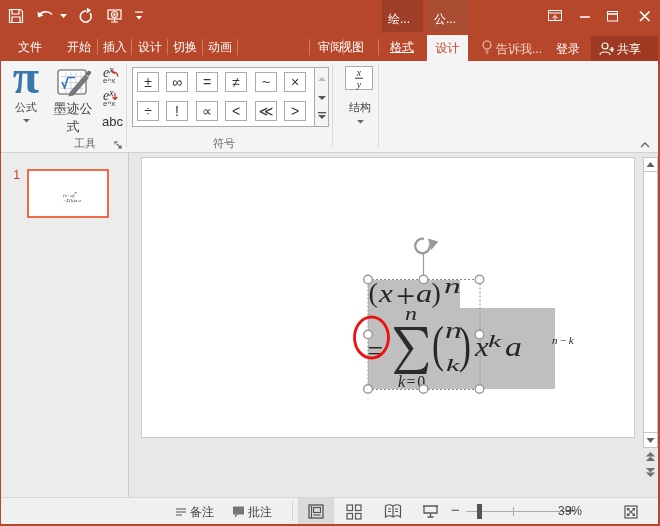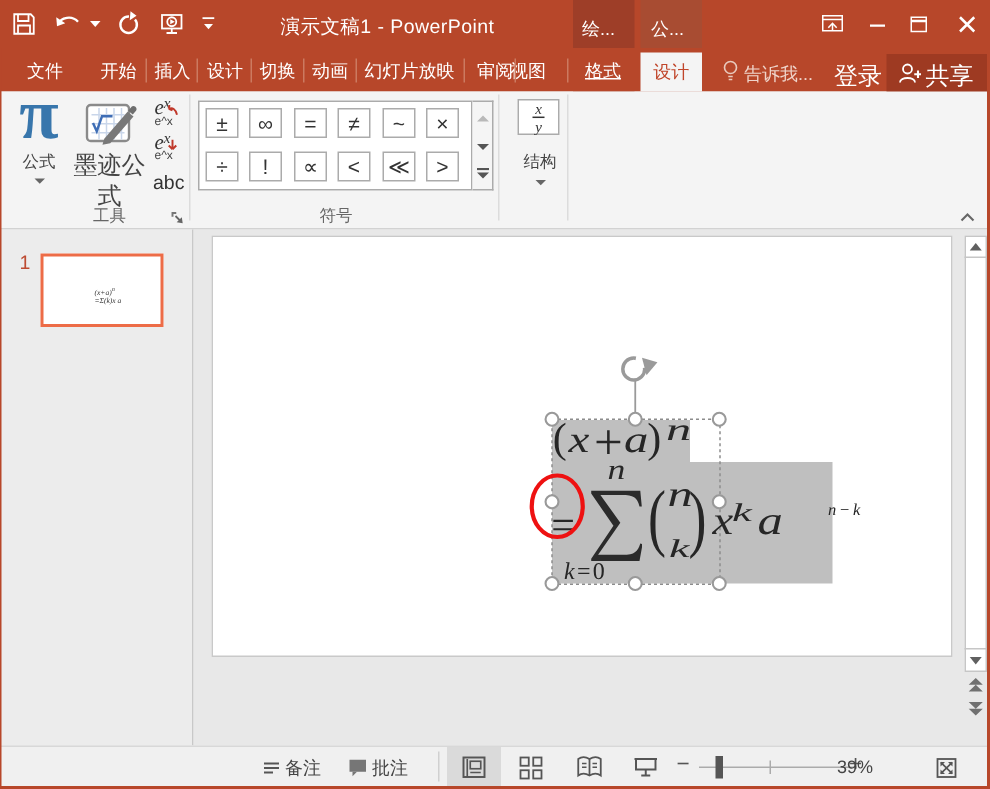--- a/index.html
+++ b/index.html
@@ -4,21 +4,21 @@
 <style>
 * { margin:0; padding:0; box-sizing:border-box; }
 html,body { width:660px; height:526px; overflow:hidden; }
 body { font-family:"Liberation Sans", sans-serif; }
 #win { position:relative; width:660px; height:526px; background:#E8E8E8; }
 .abs { position:absolute; }
 
 
 #titlebar { position:absolute; left:0; top:0; width:660px; height:32px; background:#B7472A; }
 #tabrow { position:absolute; left:0; top:32px; width:660px; height:29px; background:#B7472A; }
-.ttxt { color:#FFFFFF; font-size:16px; }
+.ttxt { color:#FFFFFF; font-size:12px; }
 .tab { position:absolute; top:32px; height:30px; line-height:31px; color:#fff; font-size:12px; white-space:nowrap; }
 .tsep { position:absolute; top:7px; width:1px; height:16px; background:#CC7A60; }
 
 
 #ctx1 { position:absolute; left:382px; top:0; width:41px; height:61px; background:#9E3E28; }
 #ctx2 { position:absolute; left:427px; top:0; width:41px; height:35px; background:#A84C32; }
 #seltab { position:absolute; left:427px; top:35px; width:41px; height:26px; background:#F4F4F4; color:#C0452A;
   font-size:12px; text-align:center; line-height:27px; }
 
 
@@ -65,21 +65,20 @@
       <rect x="100" y="3" width="13" height="9"></rect>
       <path d="M103 15 h7 M106.5 12 v3"></path>
       <circle cx="106.5" cy="7.5" r="3"></circle>
       <path d="M105.5 5.8 l3 1.7 -3 1.7 z" fill="#fff" stroke="none"></path>
     </g>
     <path d="M52 7 l3.5 4 3.5 -4 z" fill="#fff"></path>
     <path d="M128 9 l3 3.5 3 -3.5 z" fill="#fff"></path>
     <rect x="127" y="4.5" width="8" height="1.2" fill="#fff"></rect>
   </svg>
 
-  <div class="abs ttxt" style="left:187px;top:9px;font-size:13px;letter-spacing:0.3px;">演示文稿1 - PowerPoint</div>
 
   <div class="abs ttxt" style="left:388px;top:11px;font-size:12px;">绘...</div>
   <div class="abs ttxt" style="left:434px;top:11px;font-size:12px;">公...</div>
 
   <svg class="abs" style="left:545px;top:8px;" width="110" height="16" viewBox="0 0 110 16">
     <g stroke="#fff" fill="none" stroke-width="1">
       <rect x="3.5" y="2.5" width="13" height="10"></rect>
       <path d="M3.5 5 h13"></path>
       <path d="M7.2 10.5 l2.8-3 2.8 3 M10 7.5 v5"></path>
       <path d="M35 9 h10" stroke-width="1.5"></path>
@@ -88,21 +87,20 @@
       <path d="M95 3.5 l9.5 9.5 M104.5 3.5 l-9.5 9.5" stroke-width="1.7"></path>
     </g>
   </svg>
 
   <div class="tab" style="left:18px;">文件</div>
   <div class="tab" style="left:67px;">开始</div>
   <div class="tab" style="left:103px;">插入</div>
   <div class="tab" style="left:138px;">设计</div>
   <div class="tab" style="left:173px;">切换</div>
   <div class="tab" style="left:208px;">动画</div>
-  <div class="tab" style="left:243px;">幻灯片放映</div>
   <div class="tab" style="left:318px;">审阅</div>
   <div class="tab" style="left:340px;">视图</div>
   <div class="tab" style="left:390px;text-decoration:underline;">格式</div>
   <div class="tsep" style="left:97px;top:39px;"></div>
   <div class="tsep" style="left:131px;top:39px;"></div>
   <div class="tsep" style="left:167px;top:39px;"></div>
   <div class="tsep" style="left:202px;top:39px;"></div>
   <div class="tsep" style="left:237px;top:39px;"></div>
   <div class="tsep" style="left:309px;top:39px;"></div>
   <div class="tsep" style="left:343px;top:39px;"></div>
@@ -136,35 +134,35 @@
 
     <svg class="abs" style="left:56px;top:6px;" width="36" height="30" viewBox="0 0 36 30">
       <rect x="2" y="3" width="28" height="24" rx="2.5" fill="#fff" stroke="#8A8A8A" stroke-width="1.6"></rect>
       <g stroke="#C9D6EA" stroke-width="1">
         <path d="M5 9.5 h22 M5 15.5 h22 M5 21.5 h22 M10 5 v21 M15 5 v21 M20 5 v21 M25 5 v21"></path>
       </g>
       <path d="M6 15 l2.5 5.5 3.5-10 h7" stroke="#3E6DB5" fill="none" stroke-width="1.6"></path>
       <path d="M13.5 25.5 L29 7.5 l4 3.2 L17.5 28.5 l-5.2 1 z" fill="#787878"></path>
       <path d="M29.5 6.8 l2.2-2.6 c0.6-0.7 1.8-0.6 2.6 0 c0.8 0.7 1 1.9 0.4 2.6 l-2.2 2.6 z" fill="#6e6e6e"></path>
     </svg>
-    <div class="abs" style="left:49px;top:39px;width:48px;text-align:center;font-size:16px;color:#444;">墨迹公式</div>
+    <div class="abs" style="left:49px;top:39px;width:48px;text-align:center;font-size:13px;color:#444;">墨迹公式</div>
 
     <div class="abs" style="left:103px;top:3px;font-family:'Liberation Serif',serif;font-style:italic;font-size:14px;color:#333;">e<span style="font-size:10px;vertical-align:4px;">x</span></div>
     <svg class="abs" style="left:110px;top:9px;" width="9" height="8">
         <path d="M8 6.5 C7 2.5 5 1.5 2.5 2.5 M2.5 2.5 l0.5-2.5 M2.5 2.5 l2.5 1" stroke="#C0392B" fill="none" stroke-width="1.3"></path>
       </svg>
     <div class="abs" style="left:103px;top:15px;font-size:8px;color:#444;font-family:'Liberation Sans',sans-serif;">e^x</div>
     <div class="abs" style="left:103px;top:26px;font-family:'Liberation Serif',serif;font-style:italic;font-size:14px;color:#333;">e<span style="font-size:10px;vertical-align:4px;">x</span></div>
     <svg class="abs" style="left:111px;top:32px;" width="8" height="9">
         <path d="M4 0 v6.5 M4 6.5 L1.5 4 M4 6.5 L6.5 4" stroke="#C0392B" fill="none" stroke-width="1.3"></path>
       </svg>
     <div class="abs" style="left:103px;top:38px;font-size:8px;color:#444;font-family:'Liberation Sans',sans-serif;">e^x</div>
     <div class="abs" style="left:102px;top:53px;font-size:13px;color:#333;">abc</div>
 
-    <div class="glabel" style="left:33px;">工具</div>
+    <div class="glabel" style="left:16px;text-align:right;">工具</div>
 
     <svg class="abs" style="left:114px;top:80px;" width="9" height="9" viewBox="0 0 9 9">
       <path d="M1 3.5 V1 h2.5" stroke="#777" fill="none" stroke-width="1.3"></path>
       <path d="M3 3 l3 3" stroke="#666" stroke-width="1.2"></path>
       <path d="M7.8 7.8 L3.8 7.2 L7.2 3.8 Z" fill="#666"></path>
     </svg>
     <div class="gsep" style="left:126px;"></div>
 
     <div class="abs" style="left:132px;top:6px;width:183px;height:60px;background:#fff;border:1px solid #ABABAB;"></div>
     <div class="abs" style="left:315px;top:6px;width:14px;height:60px;background:#F5F5F5;border:1px solid #ABABAB;border-left:none;"></div>
@@ -228,21 +226,21 @@
   <div class="eq" id="g3" style="left:396px;top:279px;font-size:34px;font-style:normal;">+</div>
   <div class="eq wide" id="g4" style="left:416px;top:280.5px;font-size:25px;transform:scaleX(1.3);">a</div>
   <div class="eq wide" id="g5" style="left:431.5px;top:278.5px;font-size:28px;font-style:normal;transform:scaleX(1.0);">)</div>
   <div class="eq wide" id="g6" style="left:443.5px;top:276px;font-size:21px;transform:scaleX(1.6);">n</div>
 
   <div class="eq" id="g7" style="left:367.5px;top:337px;font-size:28px;font-style:normal;">=</div>
   <svg class="abs" id="g8" style="left:393.5px;top:326.5px;" width="34" height="47" viewBox="0 0 66 92">
     <path d="M0 0 H64 L66 21 h-3 C60 9 55 6 40 6 H12 L38 42 9 84 h32 c16 0 20-5 23-15 l3 1 L63 92 H0 v-3 L29 46 0 4 z" fill="#2b2b2b"></path>
   </svg>
   <div class="eq wide" id="g9" style="left:404.5px;top:304px;font-size:19px;transform:scaleX(1.25);">n</div>
-  <div class="eq" id="g10" style="left:376px;top:373.5px;font-size:16px;letter-spacing:1.5px;">k<span style="font-style:normal;">=0</span></div>
+  <div class="eq" id="g10" style="left:398px;top:373.5px;font-size:16px;letter-spacing:1.5px;">k<span style="font-style:normal;">=0</span></div>
 
   <div class="eq wide" id="g11" style="left:432px;top:318.5px;font-size:50px;font-style:normal;transform:scale(0.72,1);">(</div>
   <div class="eq wide" id="g12" style="left:444.5px;top:317.5px;font-size:24px;transform:scaleX(1.4);">n</div>
   <div class="eq wide" id="g13" style="left:446px;top:357px;font-size:17px;transform:scaleX(1.8);">k</div>
   <div class="eq wide" id="g14" style="left:459px;top:320px;font-size:50px;font-style:normal;transform:scale(0.72,1);">)</div>
   <div class="eq wide" id="g15" style="left:475px;top:334px;font-size:27px;transform:scaleX(1.15);">x</div>
   <div class="eq wide" id="g16" style="left:487.5px;top:332.5px;font-size:17px;transform:scaleX(1.75);">k</div>
   <div class="eq wide" id="g17" style="left:504.5px;top:334px;font-size:27px;transform:scaleX(1.25);">a</div>
   <div class="eq" id="g18" style="left:552px;top:334.5px;font-size:11px;letter-spacing:2.5px;">n<span style="font-style:normal;">−</span>k</div>
 

